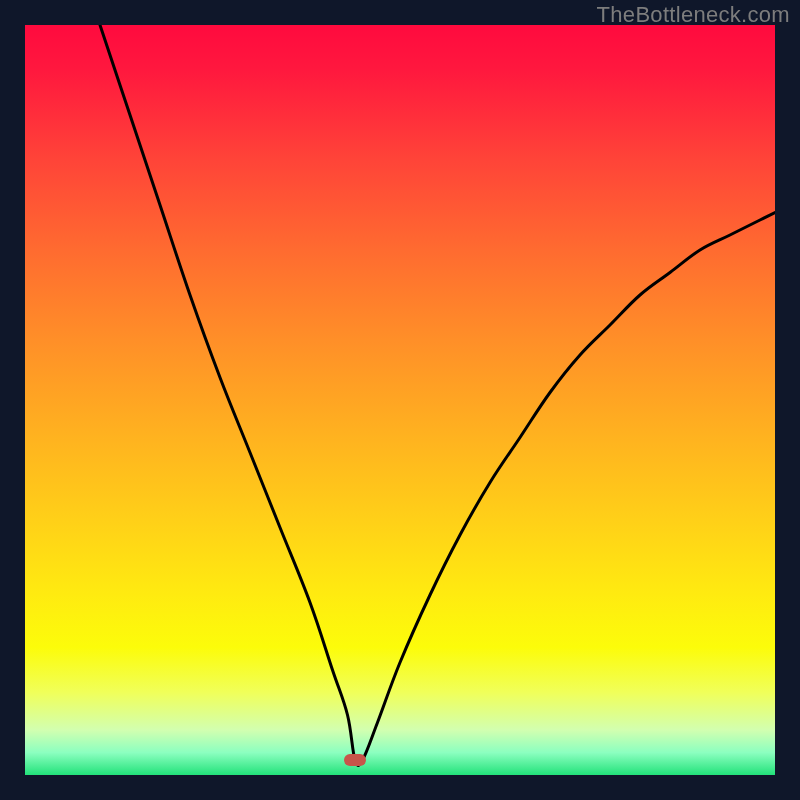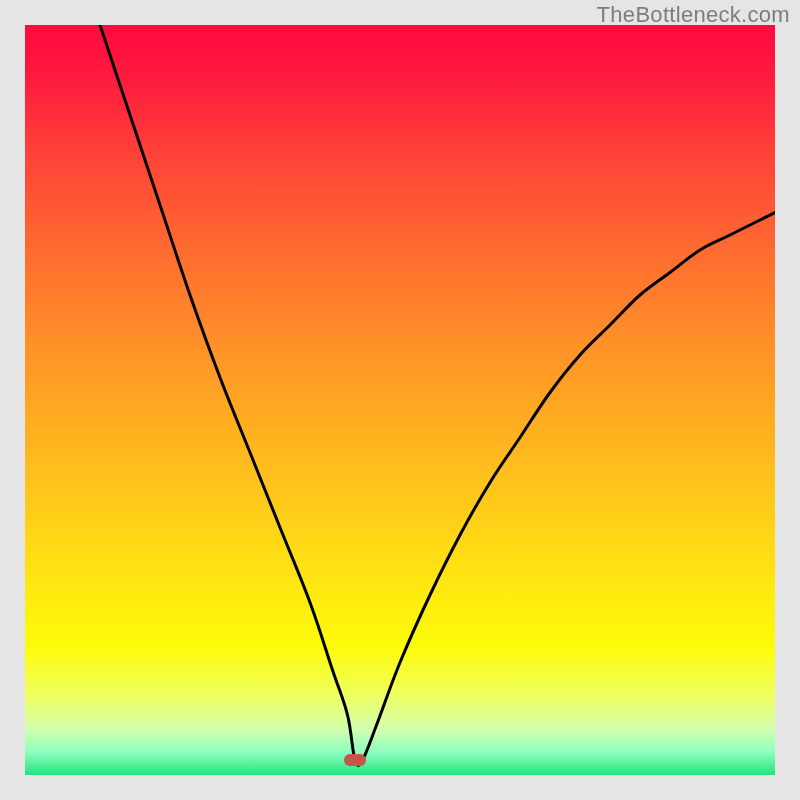--- a/index.html
+++ b/index.html
@@ -8,21 +8,21 @@
     width: 800px;
     height: 800px;
     overflow: hidden;
     background: #000;
     font-family: Arial, Helvetica, sans-serif;
   }
   .frame {
     position: relative;
     width: 800px;
     height: 800px;
-    background: #e5e5e5;
+    background: #0f172a;
   }
   .plot-area {
     position: absolute;
     left: 25px;
     top: 25px;
     width: 750px;
     height: 750px;
     background: linear-gradient(
       to bottom,
       #ff0a3e 0%,

